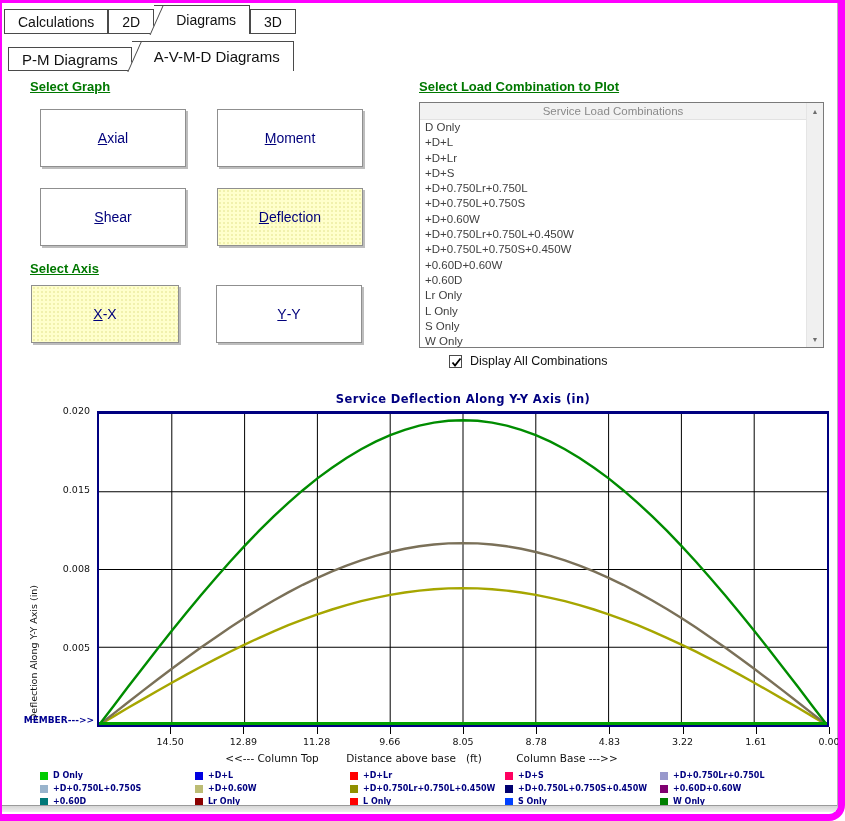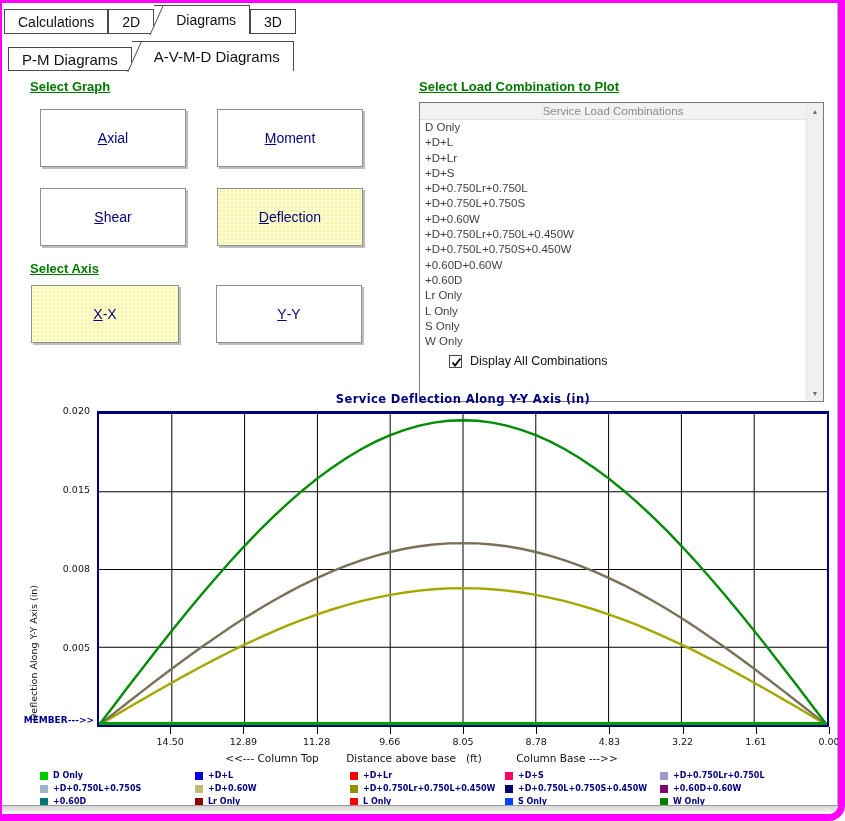--- a/index.html
+++ b/index.html
@@ -37,21 +37,21 @@
   .opt-btn{width:146px;height:58px;background:#fff;border:1px solid #8f8f8f;
     box-shadow:2px 2px 0 #bdbdbd;display:flex;align-items:center;justify-content:center;
     font-size:14px;color:#00007b;cursor:default;}
   .opt-btn.selected{background:#FFFFCC;
     background-image:radial-gradient(#f1f1ad 1px, transparent 1px);background-size:4px 4px;}
   #graph-buttons{left:38px;top:106px;width:330px;column-gap:31px;row-gap:21px;}
   #axis-buttons{left:29px;top:282px;width:340px;column-gap:37px;}
   #axis-buttons .opt-btn:first-child{width:148px;}
 
   
-  .listbox{position:absolute;left:417px;top:99px;width:405px;height:300px;
+  .listbox{position:absolute;left:417px;top:99px;width:405px;height:246px;
     border:1px solid #7a7a7a;background:#fff;overflow:hidden;}
   .list-header{height:17px;line-height:16px;text-align:center;color:#8a8a8a;font-size:11.5px;
     background:#f2f2f2;border-bottom:1px solid #e2e2e2;margin-right:17px;}
   .list-items{position:absolute;left:0;right:17px;top:17px;bottom:0;overflow:hidden;}
   .list-item{height:15.3px;line-height:15.3px;padding-left:5px;font-size:11.5px;color:#3f3f3f;white-space:nowrap;}
   .vscroll{position:absolute;top:0;right:0;bottom:0;width:17px;background:#f0f0f0;border-left:1px solid #e5e5e5;}
   .varrow{position:absolute;left:0;width:16px;height:16px;display:flex;align-items:center;justify-content:center;
      font-size:7px;color:#6d6d6d;background:#f0f0f0;}
   .varrow.up{top:0;}
   .varrow.down{bottom:0;}

